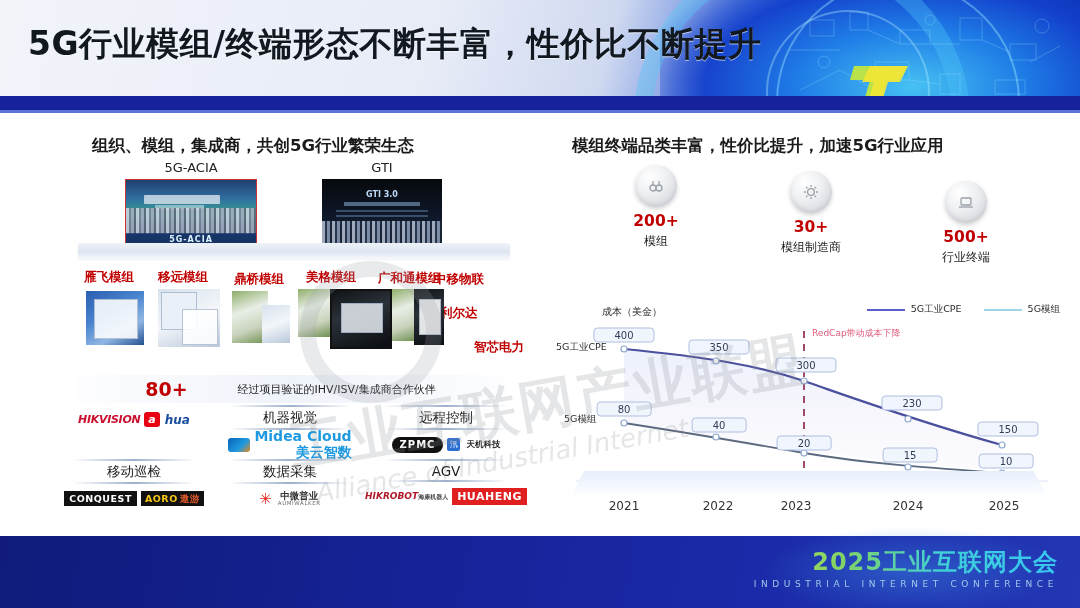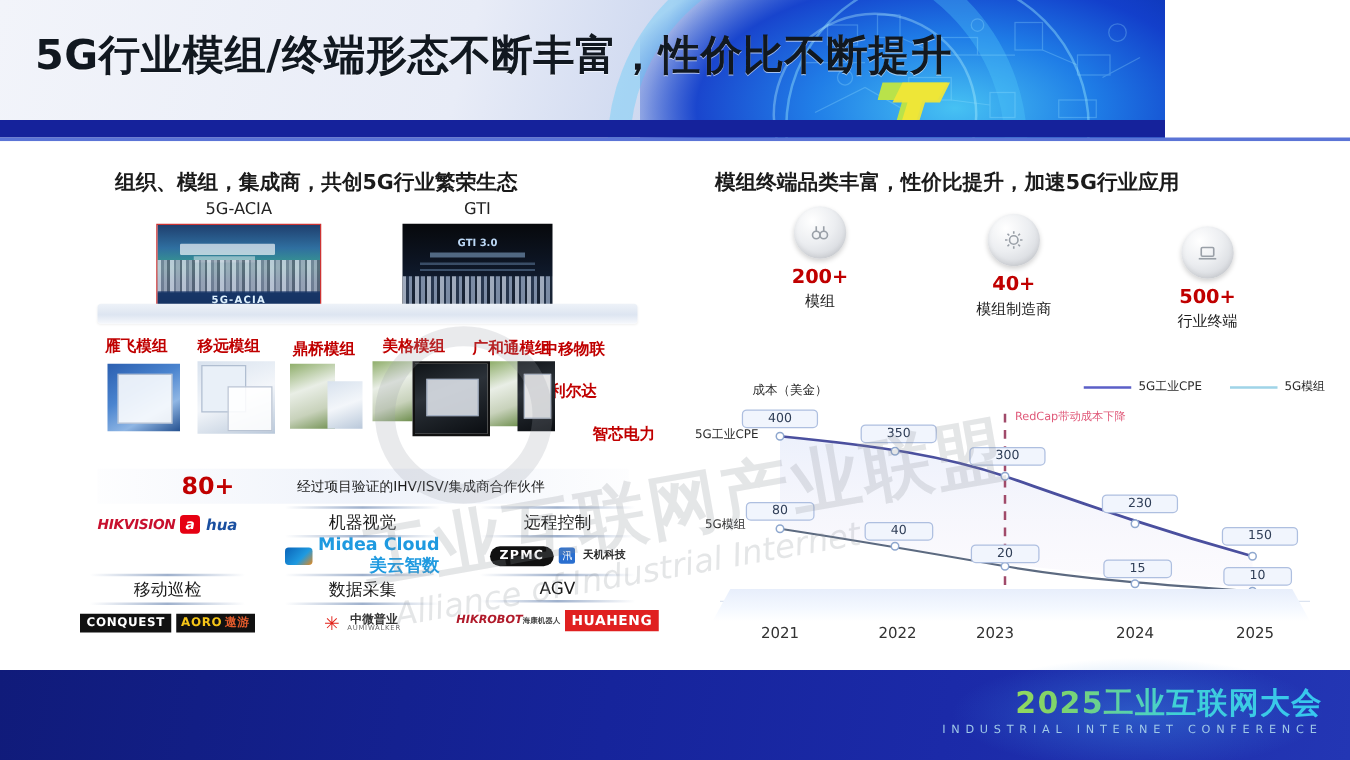--- a/index.html
+++ b/index.html
@@ -1,20 +1,20 @@
 <!DOCTYPE html>
 <html><head>
 <meta charset="utf-8">
 <style>
   html,body{margin:0;padding:0;background:#fff;}
   body{width:1080px;height:608px;font-family:"DejaVu Sans","Liberation Sans",sans-serif;overflow:hidden;}
   .slide{position:relative;width:1080px;height:608px;background:#fff;overflow:hidden;}
 
   
-  .header{position:absolute;left:0;top:0;width:932px;height:112px;
+  .header{position:absolute;left:0;top:0;width:1080px;height:112px;
      background:linear-gradient(105deg,#f2f4fa 0%,#e8ecf7 40%,#cfd9f0 56%,#2a5ad6 72%,#1140c8 86%,#0a2fa8 100%);
      overflow:hidden;}
   .hdr-glow{position:absolute;right:0;top:-40px;width:420px;height:230px;
      background:radial-gradient(ellipse at 60% 55%,#49c8f5 0%,#1f7fe8 32%,#1340cc 58%,rgba(10,40,160,0) 78%);
      opacity:.95;}
   .hdr-ring{position:absolute;border-radius:50%;border:2px solid rgba(120,225,255,.55);}
   .r1{right:110px;top:-50px;width:300px;height:300px;border-width:18px;border-color:rgba(80,200,250,.35);}
   .r2{right:60px;top:-20px;width:240px;height:240px;border-color:rgba(160,240,255,.4);}
   .r3{right:150px;top:10px;width:160px;height:160px;border-color:rgba(190,245,255,.35);}
   .hdr-grid{position:absolute;right:0;top:0;width:300px;height:112px;opacity:.5;}
@@ -321,21 +321,21 @@
       </div>
       <div class="stat" style="left:185px;top:6px;">
         <div class="stat-ic">
           <svg width="20" height="20" viewBox="0 0 20 20">
               <g fill="none" stroke="#9aa0a8" stroke-width="1.3">
             <circle cx="10" cy="10" r="3.4"></circle>
                 <path d="M10 3v2M10 15v2M3 10h2M15 10h2M5 5l1.4 1.4M13.6 13.6L15 15M15 5l-1.4 1.4M6.4 13.6L5 15"></path>
               </g>
             </svg>
         </div>
-        <div class="stat-num">40+</div>
+        <div class="stat-num">30+</div>
         <div class="stat-lbl">模组制造商</div>
       </div>
       <div class="stat" style="left:340px;top:16px;">
         <div class="stat-ic">
           <svg width="20" height="20" viewBox="0 0 20 20">
               <g fill="none" stroke="#9aa0a8" stroke-width="1.3">
             <rect x="5" y="6" width="10" height="7" rx="1"></rect>
                 <path d="M3 15h14"></path>
               </g>
             </svg>

